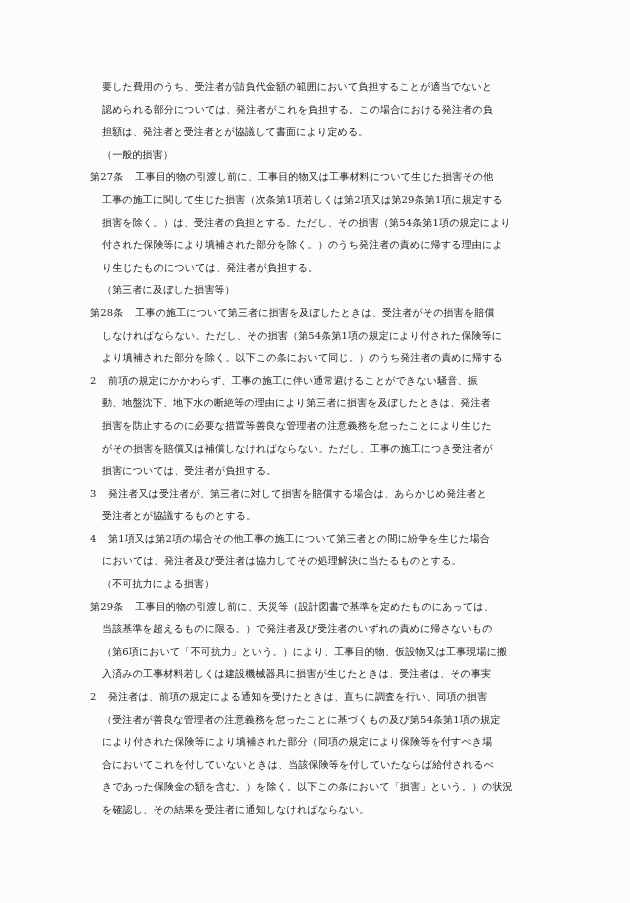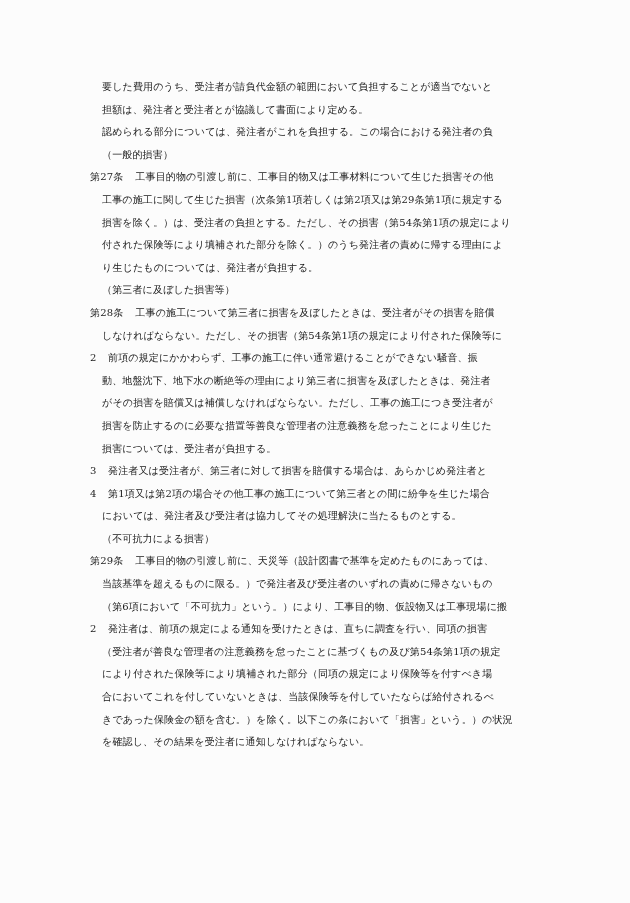--- a/index.html
+++ b/index.html
@@ -38,64 +38,67 @@
     .para-no { width: 12px; margin-right: 0; text-align: left; }
     .gap-no { margin-right: 6px; }
   </style>
 </head>
 <body>
 
 <div class="page">
 
   <div>
     <span class="line indent">要した費用のうち、受注者が請負代金額の範囲において負担することが適当でないと</span>
+    <span class="line indent">認められる部分については、発注者がこれを負担する。この場合における発注者の負</span>
     <span class="line indent">担額は、発注者と受注者とが協議して書面により定める。</span>
-    <span class="line indent">認められる部分については、発注者がこれを負担する。この場合における発注者の負</span>
   </div>
 
   <span class="line caption">（一般的損害）</span>
 
   <div>
     <span class="line"><span class="article-no">第27条</span><span>工事目的物の引渡し前に、工事目的物又は工事材料について生じた損害その他</span></span>
     <span class="line indent">工事の施工に関して生じた損害（次条第1項若しくは第2項又は第29条第1項に規定する</span>
     <span class="line indent">損害を除く。）は、受注者の負担とする。ただし、その損害（第54条第1項の規定により</span>
     <span class="line indent">付された保険等により填補された部分を除く。）のうち発注者の責めに帰する理由によ</span>
     <span class="line indent">り生じたものについては、発注者が負担する。</span>
   </div>
 
   <span class="line caption">（第三者に及ぼした損害等）</span>
 
   <div>
     <span class="line"><span class="article-no">第28条</span><span>工事の施工について第三者に損害を及ぼしたときは、受注者がその損害を賠償</span></span>
     <span class="line indent">しなければならない。ただし、その損害（第54条第1項の規定により付された保険等に</span>
+    <span class="line indent">より填補された部分を除く。以下この条において同じ。）のうち発注者の責めに帰する</span>
   </div>
 
   <div>
     <span class="line"><span class="para-no gap-no">2</span><span>前項の規定にかかわらず、工事の施工に伴い通常避けることができない騒音、振</span></span>
     <span class="line indent">動、地盤沈下、地下水の断絶等の理由により第三者に損害を及ぼしたときは、発注者</span>
+    <span class="line indent">損害を防止するのに必要な措置等善良な管理者の注意義務を怠ったことにより生じた</span>
     <span class="line indent">がその損害を賠償又は補償しなければならない。ただし、工事の施工につき受注者が</span>
-    <span class="line indent">損害を防止するのに必要な措置等善良な管理者の注意義務を怠ったことにより生じた</span>
     <span class="line indent">損害については、受注者が負担する。</span>
   </div>
 
   <div>
     <span class="line"><span class="para-no gap-no">3</span><span>発注者又は受注者が、第三者に対して損害を賠償する場合は、あらかじめ発注者と</span></span>
+    <span class="line indent">受注者とが協議するものとする。</span>
   </div>
 
   <div>
     <span class="line"><span class="para-no gap-no">4</span><span>第1項又は第2項の場合その他工事の施工について第三者との間に紛争を生じた場合</span></span>
     <span class="line indent">においては、発注者及び受注者は協力してその処理解決に当たるものとする。</span>
   </div>
 
   <span class="line caption">（不可抗力による損害）</span>
 
   <div>
     <span class="line"><span class="article-no">第29条</span><span>工事目的物の引渡し前に、天災等（設計図書で基準を定めたものにあっては、</span></span>
     <span class="line indent">当該基準を超えるものに限る。）で発注者及び受注者のいずれの責めに帰さないもの</span>
     <span class="line indent">（第6項において「不可抗力」という。）により、工事目的物、仮設物又は工事現場に搬</span>
+    <span class="line indent">入済みの工事材料若しくは建設機械器具に損害が生じたときは、受注者は、その事実</span>
   </div>
 
   <div>
     <span class="line"><span class="para-no gap-no">2</span><span>発注者は、前項の規定による通知を受けたときは、直ちに調査を行い、同項の損害</span></span>
     <span class="line indent">（受注者が善良な管理者の注意義務を怠ったことに基づくもの及び第54条第1項の規定</span>
     <span class="line indent">により付された保険等により填補された部分（同項の規定により保険等を付すべき場</span>
     <span class="line indent">合においてこれを付していないときは、当該保険等を付していたならば給付されるべ</span>
     <span class="line indent">きであった保険金の額を含む。）を除く。以下この条において「損害」という。）の状況</span>
     <span class="line indent">を確認し、その結果を受注者に通知しなければならない。</span>
   </div>

